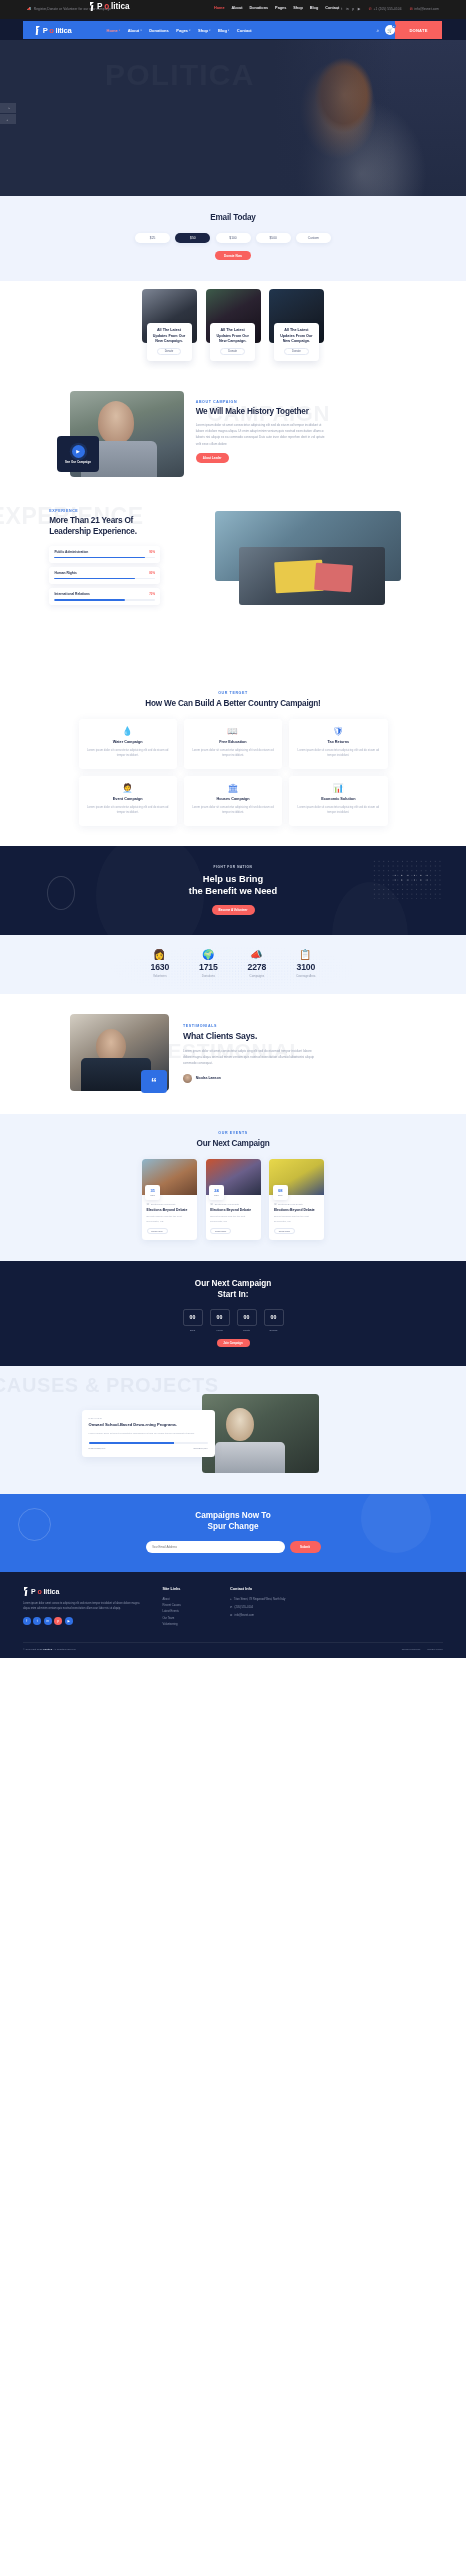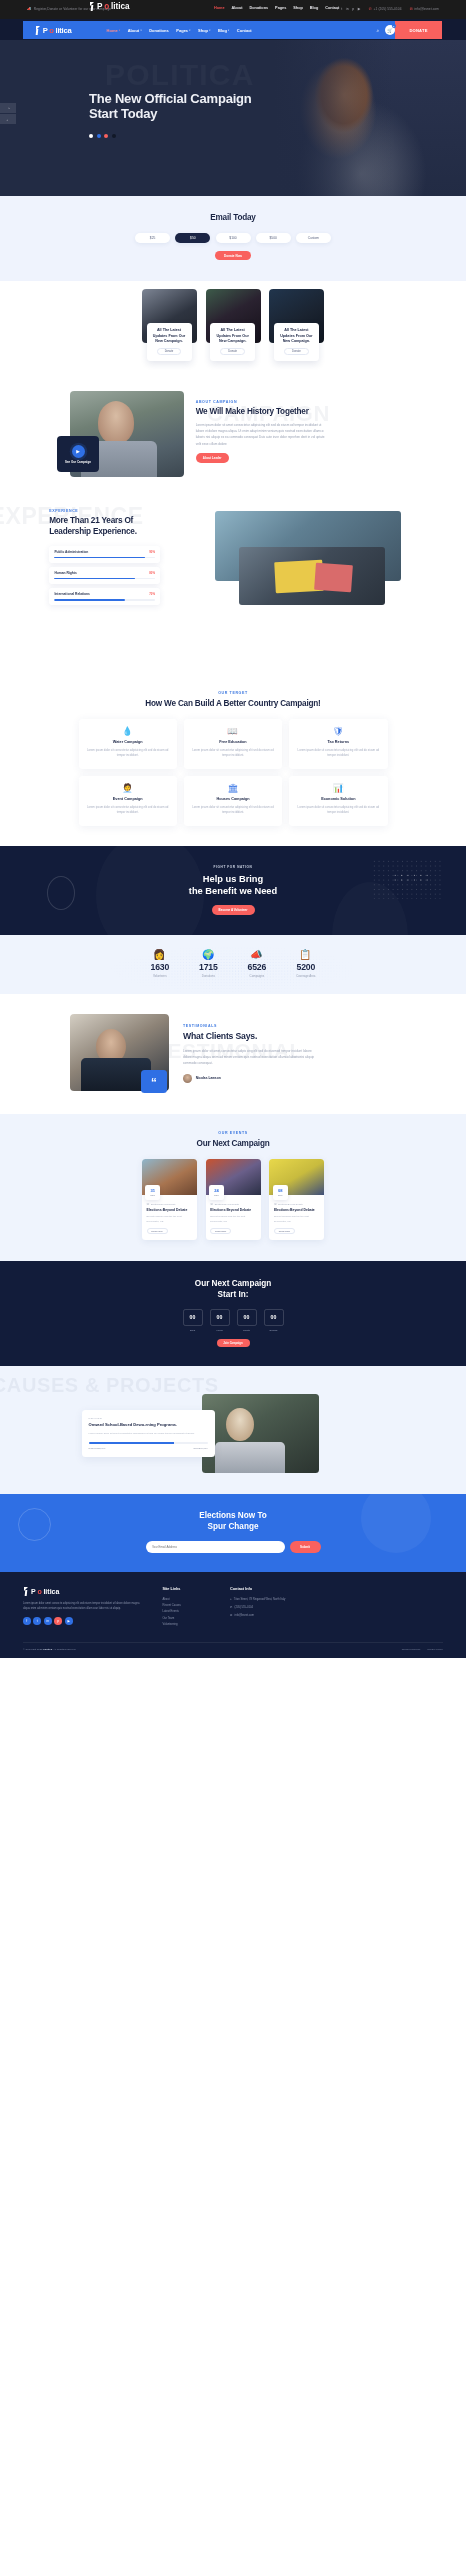--- a/index.html
+++ b/index.html
@@ -521,29 +521,20 @@
       <div class="donatebtn">DONATE</div>
     </div>
   </div>
 
   <div class="hero">
     <div class="hero-bgword">POLITICA</div>
     <div class="hero-photo"></div>
     <div class="hero-arrows">
       <div>→</div>
       <div>←</div>
-    </div>
-    <div class="hero-inner">
-      <div class="hero-h1">The New Official Campaign Start Today</div>
-      <div class="hero-dots">
-        <i></i>
-        <i class="b"></i>
-        <i class="r"></i>
-        <i class="d"></i>
-      </div>
     </div>
   </div>
 
   <div class="sec bg-light donate-sec center">
     <div class="h2">Email Today</div>
     <div class="amt-row">
       <div class="amt">$25</div>
       <div class="amt sel">$50</div>
       <div class="amt">$100</div>
       <div class="amt">$500</div>
@@ -701,26 +692,26 @@
       <div class="num">1630</div>
       <div class="lb">Volunteers</div>
     </div>
     <div class="cnt">
       <div class="ic">🌍</div>
       <div class="num">1715</div>
       <div class="lb">Donations</div>
     </div>
     <div class="cnt">
       <div class="ic">📣</div>
-      <div class="num">6526</div>
+      <div class="num">2278</div>
       <div class="lb">Campaigns</div>
     </div>
     <div class="cnt">
       <div class="ic">📋</div>
-      <div class="num">5200</div>
+      <div class="num">3100</div>
       <div class="lb">Coverage Area</div>
     </div>
   </div>
 
   <div class="testi">
     <div class="ghostword" style="left:154px;top:45px;font-size:21px;">TESTIMONIAL</div>
     <div class="testi-in">
       <div class="testi-img">
         <div class="face"></div>
         <div class="suit"></div>
@@ -841,21 +832,21 @@
         <div class="face"></div>
         <div class="body2"></div>
       </div>
     </div>
   </div>
 
   <div class="subscribe">
     <div class="c1"></div>
     <div class="c2"></div>
     <h2>
-      <span>Elections Now To</span><br>
+      <span>Campaigns Now To</span><br>
       <span>Spur Change</span>
     </h2>
     <form class="sub-form">
       <input type="text" placeholder="Your Email Address" style="">
       <button class="sbtn">Submit</button>
     </form>
   </div>
 
   <div class="footer">
     <div class="f-cols">

